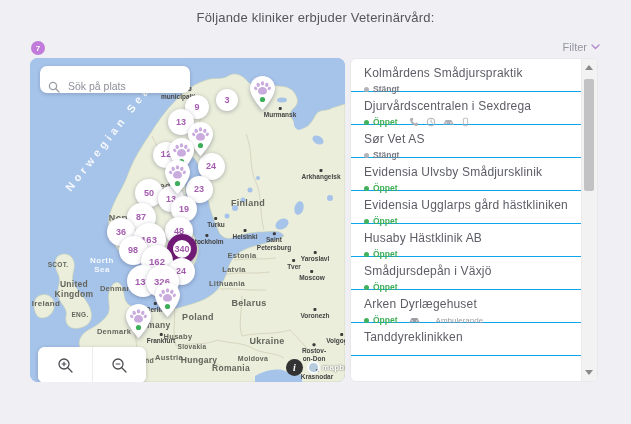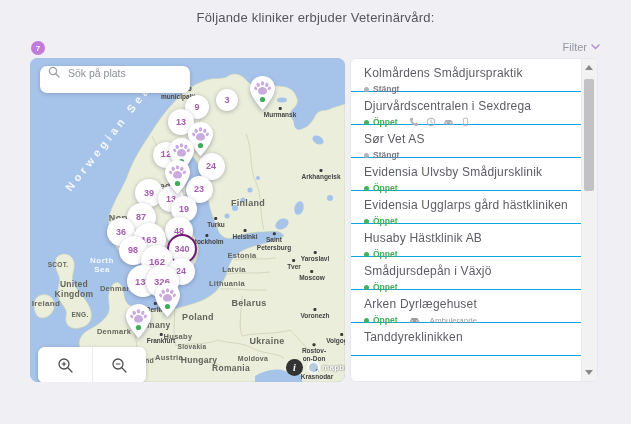--- a/index.html
+++ b/index.html
@@ -10,44 +10,44 @@
   .filter{position:absolute;right:31px;top:41px;display:flex;align-items:center;gap:4px;color:#9496a0;font-size:11px;cursor:pointer}
   
   .map{position:absolute;left:30px;top:58px;width:315px;height:324px;border-radius:8px;overflow:hidden;background:#a6c3ea}
   .map-svg{position:absolute;left:0;top:0}
   .layer{position:absolute;inset:0}
   .sea-label{position:absolute;color:rgba(255,255,255,.88);font-weight:bold;white-space:pre-line;text-align:center;pointer-events:none}
   .country{position:absolute;color:#63655c;font-weight:bold;white-space:pre-line;text-align:center;transform:translate(-50%,-50%);letter-spacing:.3px;line-height:1.15;pointer-events:none}
   .city{position:absolute;transform:translate(-50%,-50%);display:flex;flex-direction:column;align-items:center;color:#454545;font-size:6.5px;font-weight:bold;text-align:center;white-space:pre-line;line-height:1.2;pointer-events:none}
   .city .dot{width:3px;height:3px;background:#3c3c3c;border-radius:1px;margin-bottom:1px}
   .cluster{position:absolute;background:#fff;border-radius:50%;color:#a45caf;font-weight:bold;display:flex;align-items:center;justify-content:center;box-shadow:0 1px 4px rgba(50,50,80,.35);cursor:pointer;box-sizing:border-box}
-  .cluster.ring{border:2px solid #701a75}
+  .cluster.ring{border:6px solid #701a75}
   .pin{position:absolute;cursor:pointer;filter:drop-shadow(0 2px 2px rgba(50,50,80,.35))}
-  .searchbox{position:absolute;left:10px;top:8px;width:150px;height:27px;background:#fff;border-radius:7px;box-shadow:0 1px 4px rgba(0,0,0,.18);display:flex;align-items:flex-start;padding:0 8px;box-sizing:border-box;gap:6px}
+  .searchbox{position:absolute;left:10px;top:8px;width:150px;height:27px;background:#fff;border-radius:7px;box-shadow:0 1px 4px rgba(0,0,0,.18);display:flex;align-items:flex-end;padding:0 8px;box-sizing:border-box;gap:6px}
   .searchbox input{border:0;outline:0;flex:1;min-width:0;font-size:10.5px;color:#555;background:transparent;font-family:inherit}
   .searchbox input::placeholder{color:#8d9097}
   .zoomctl{position:absolute;left:8px;top:289px;display:flex;background:#fff;border-radius:7px;box-shadow:0 1px 4px rgba(0,0,0,.2);overflow:hidden}
   .zbtn{width:54px;height:36px;background:#fff;border:0;padding:0;display:flex;align-items:center;justify-content:center;cursor:pointer}
   .zbtn + .zbtn{border-left:1px solid #ececec}
   .attr{position:absolute;left:256px;top:301px;display:flex;align-items:center;gap:4px}
   .infobtn{width:17px;height:17px;border-radius:50%;background:#333;color:#fff;font-size:10px;font-weight:bold;font-style:italic;display:flex;align-items:center;justify-content:center;cursor:pointer;font-family:"Liberation Serif",serif}
   .mblogo{display:flex;align-items:center;gap:2px;color:#fff;font-size:8px;font-weight:bold;text-shadow:0 0 2px rgba(60,60,60,.9);letter-spacing:.3px}
   .mbcirc{width:13px;height:13px;border-radius:50%;border:2px solid rgba(255,255,255,.9);box-sizing:border-box;background:rgba(120,160,220,.45)}
   
   .list{position:absolute;left:350px;top:58px;width:248px;height:324px;background:#fff;border-radius:6px;border:1px solid #e8e8ec;box-sizing:border-box;overflow:hidden}
   .rows{position:absolute;left:0;top:0;right:16px;bottom:0;overflow:hidden}
   .row{height:33px;box-sizing:border-box;border-bottom:1px solid #0ea5e9;padding:7px 8px 0 13px;cursor:pointer}
   .row .nm{font-size:12px;color:#5c5d65;letter-spacing:.2px;white-space:nowrap;overflow:hidden}
   .stline{display:flex;align-items:center;gap:4px;margin-top:4px}
   .sdot{width:5px;height:5px;border-radius:50%}
   .sdot.open{background:#43b05c}.sdot.closed{background:#b3b3ba}
   .stxt{font-size:8.5px;font-weight:bold}
   .stxt.open{color:#3fae58}.stxt.closed{color:#7b7b83}
   .svcs{display:flex;gap:7px;margin-left:7px;color:#aeb0b6;align-items:center}
-  .tag{display:flex;align-items:center;gap:10px;margin-left:7px;color:#9b9da3;font-size:8px}
+  .tag{display:flex;align-items:center;gap:16px;margin-left:7px;color:#9b9da3;font-size:8px}
   .sb{position:absolute;right:0;top:0;bottom:0;width:15px;background:#f2f2f3;border-left:1px solid #eaeaea;cursor:pointer}
   .sb-up{position:absolute;top:6px;left:3px;width:0;height:0;border-left:4px solid transparent;border-right:4px solid transparent;border-bottom:5px solid #8a8a8a}
   .sb-down{position:absolute;bottom:6px;left:3px;width:0;height:0;border-left:4px solid transparent;border-right:4px solid transparent;border-top:5px solid #8a8a8a}
   .sb-thumb{position:absolute;left:2px;top:20px;width:10px;height:112px;background:#c2c2c5;border-radius:2px}
 </style>
 </head>
 <body>
 
 <div class="page">
 
@@ -156,21 +156,21 @@
         <div class="city" style="left: 131px; top: 281px;"><i class="dot"></i><span>Frankfurt</span></div>
         <div class="city" style="left: 312px; top: 281px;"><i class="dot"></i><span>Volgograd</span></div>
       </div>
     <div class="layer" id="markers-layer">
         <div class="cluster" style="left: 186px; top: 31px; width: 22px; height: 22px; font-size: 9px;">3</div>
         <div class="cluster" style="left: 155px; top: 37px; width: 24px; height: 24px; font-size: 9px;">9</div>
         <div class="cluster" style="left: 138px; top: 51px; width: 26px; height: 26px; font-size: 9px;">13</div>
         <div class="cluster" style="left: 123px; top: 84px; width: 26px; height: 26px; font-size: 9px; font-family: Liberation Mono, monospace;">12</div>
         <div class="cluster" style="left: 167.5px; top: 94.5px; width: 27px; height: 27px; font-size: 9px;">24</div>
         <div class="cluster" style="left: 155.5px; top: 117.5px; width: 27px; height: 27px; font-size: 9px;">23</div>
-        <div class="cluster" style="left: 105px; top: 121px; width: 28px; height: 28px; font-size: 9px;">39</div>
+        <div class="cluster" style="left: 105px; top: 121px; width: 28px; height: 28px; font-size: 9px;">50</div>
         <div class="cluster" style="left: 128px; top: 128px; width: 26px; height: 26px; font-size: 9px;">13</div>
         <div class="cluster" style="left: 141px; top: 138px; width: 26px; height: 26px; font-size: 9px;">19</div>
         <div class="cluster" style="left: 96.5px; top: 144.5px; width: 29px; height: 29px; font-size: 9px;">87</div>
         <div class="cluster" style="left: 77px; top: 160px; width: 28px; height: 28px; font-size: 9px;">36</div>
         <div class="cluster" style="left: 135px; top: 159px; width: 28px; height: 28px; font-size: 9px;">48</div>
         <div class="cluster" style="left: 102.5px; top: 164.5px; width: 33px; height: 33px; font-size: 9.5px;">163</div>
         <div class="cluster" style="left: 88.5px; top: 177.5px; width: 29px; height: 29px; font-size: 9px;">98</div>
         <div class="cluster ring" style="left: 137px; top: 176px; width: 30px; height: 30px; font-size: 9px;">340</div>
         <div class="cluster" style="left: 111px; top: 187px; width: 32px; height: 32px; font-size: 9.5px;">162</div>
         <div class="cluster" style="left: 137.5px; top: 199.5px; width: 27px; height: 27px; font-size: 9px;">24</div>

